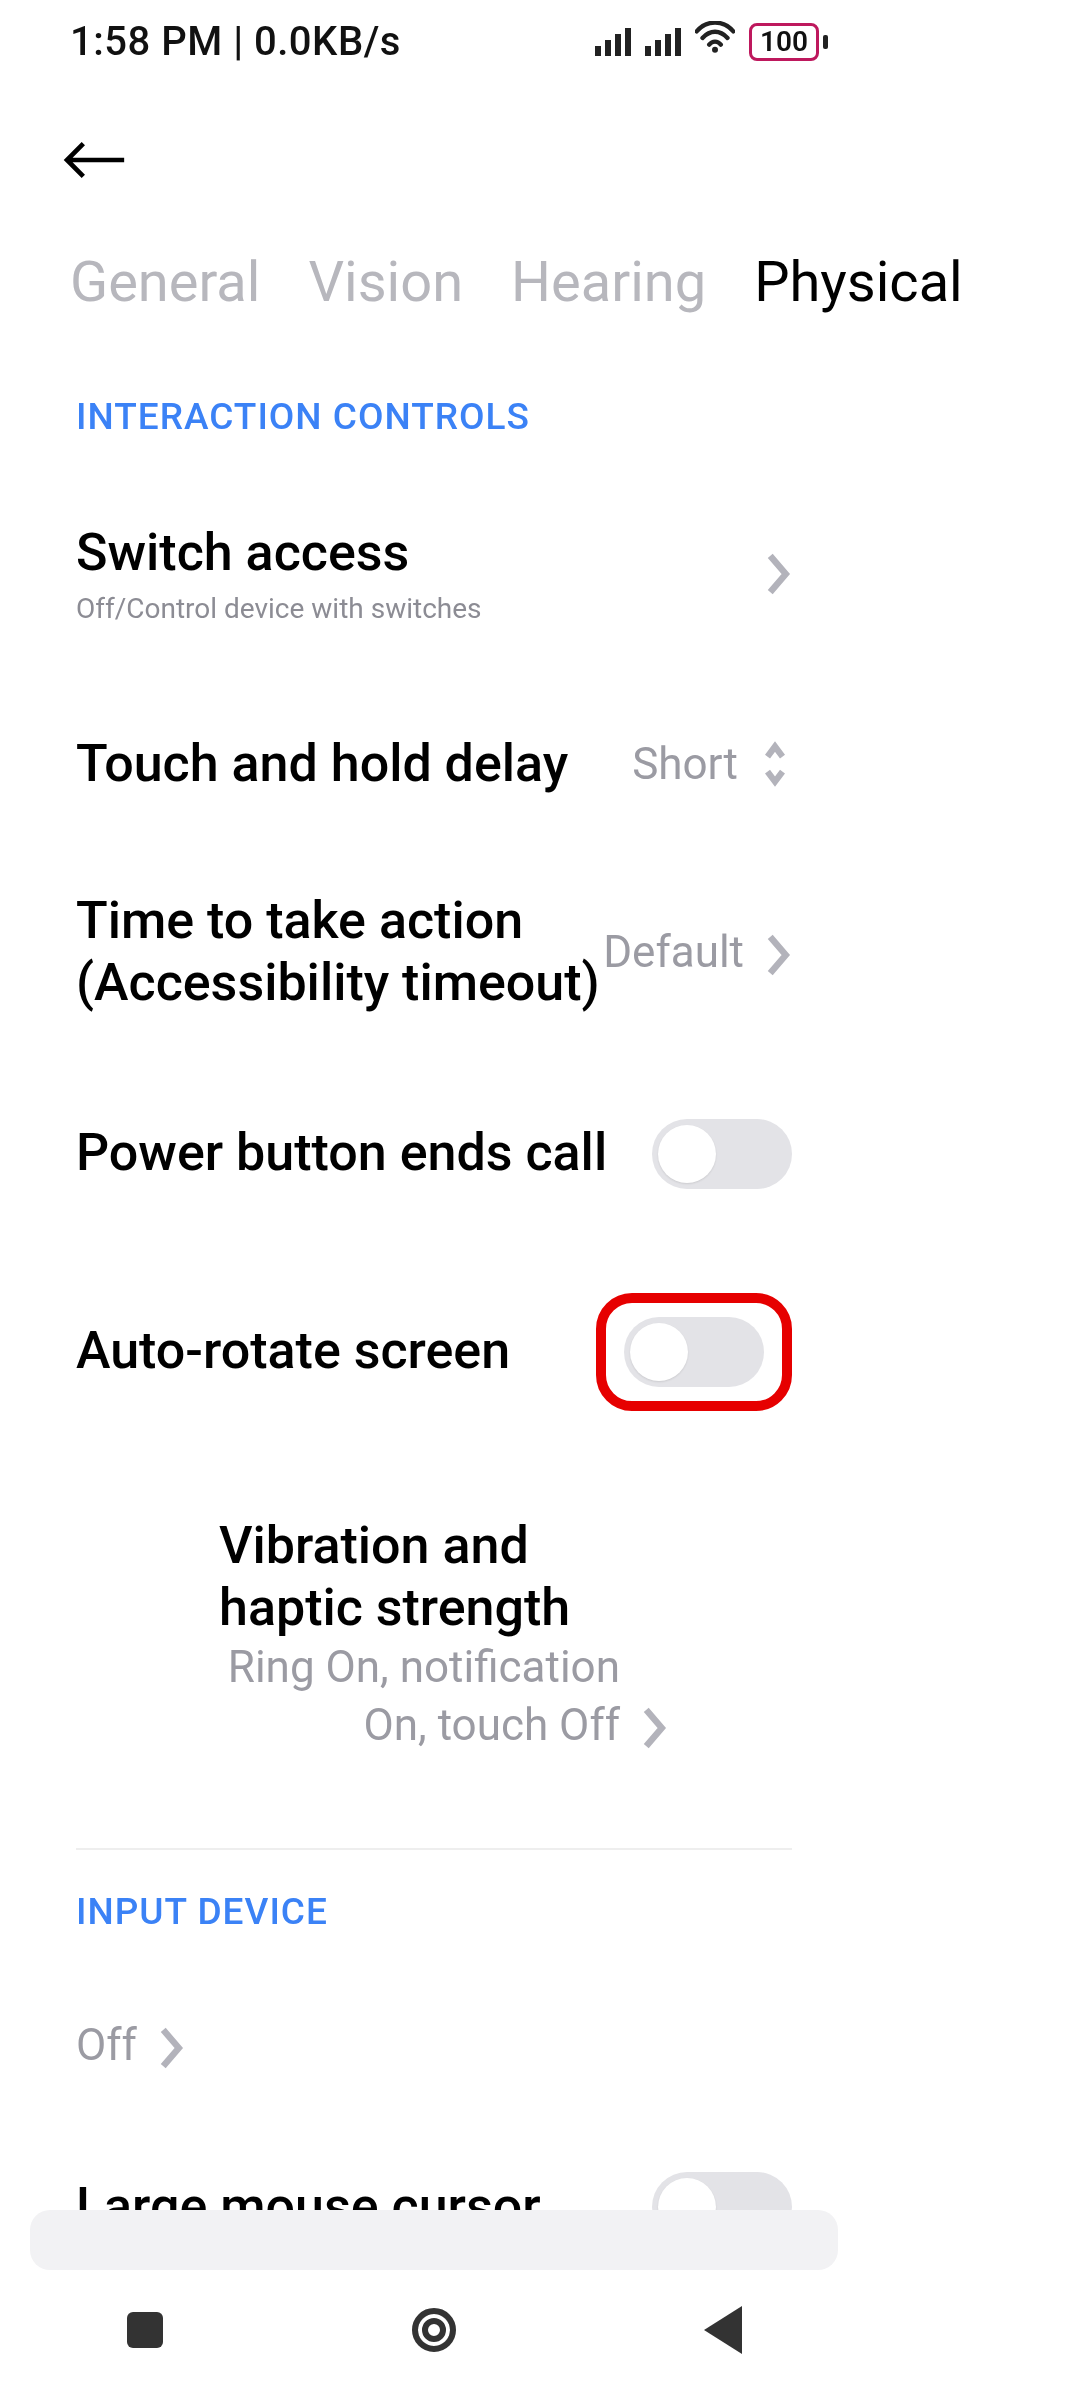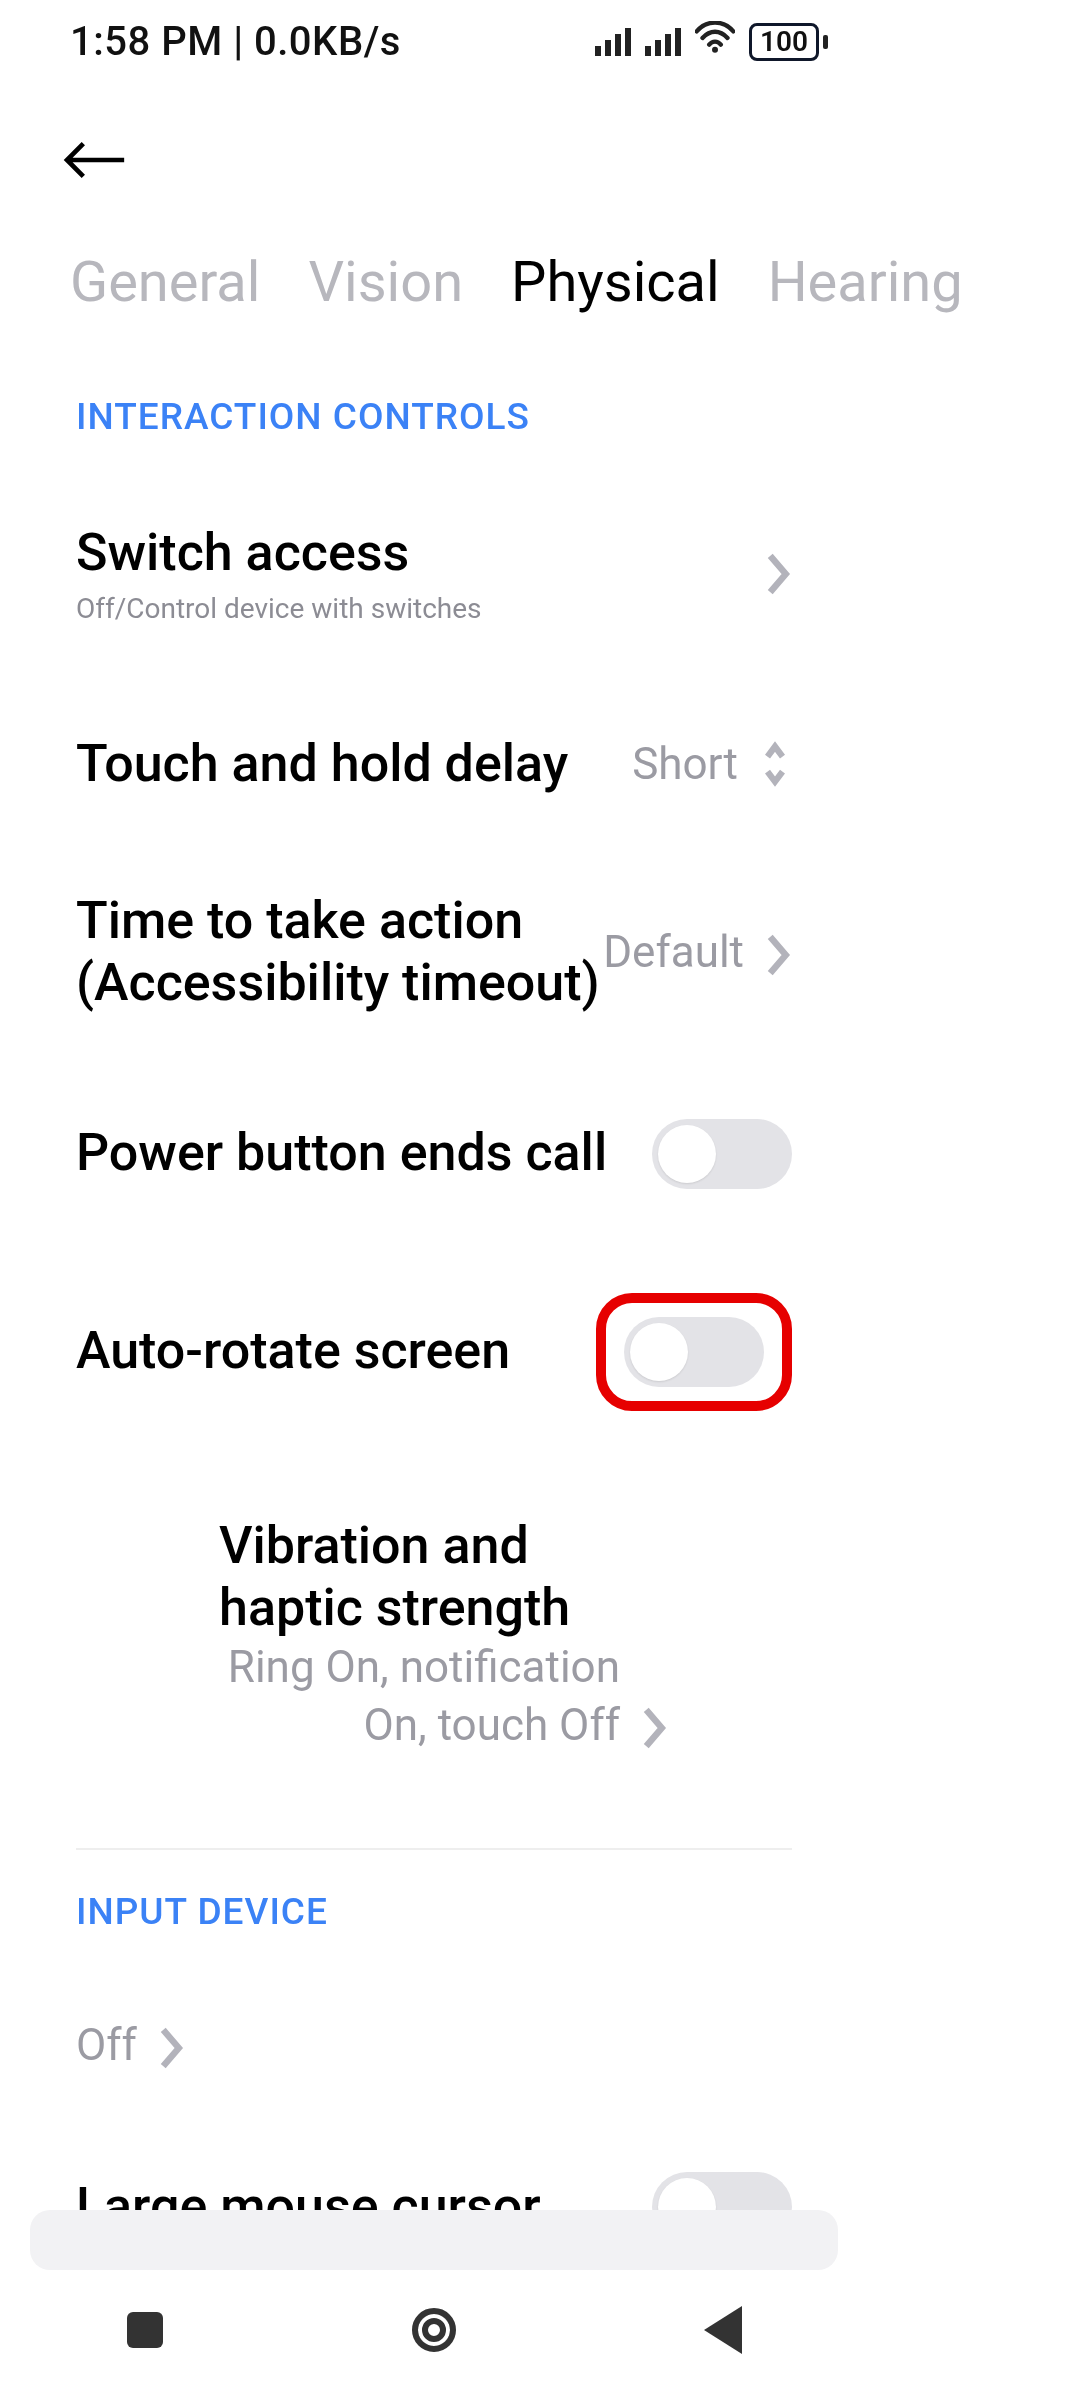--- a/index.html
+++ b/index.html
@@ -8,21 +8,21 @@
 
   
   .statusbar { display: flex; align-items: center; justify-content: space-between; padding: 18px 40px 10px 70px; font-size: 40px; font-weight: 500; color: #111; }
   .status-left { letter-spacing: 0.5px; }
   .status-right { display: flex; align-items: center; gap: 14px; }
   .sigbars { display: inline-flex; align-items: flex-end; gap: 4px; }
   .sigbars span { display:inline-block; width:6px; background:#222; }
   .sigbars span:nth-child(1){height:10px;} .sigbars span:nth-child(2){height:16px;}
   .sigbars span:nth-child(3){height:22px;} .sigbars span:nth-child(4){height:28px;}
   .battery { display:inline-flex; align-items:center; gap:4px; }
-  .battery-body { border:3px solid #0f172a; border-radius:8px; padding:2px 8px; font-size:28px; font-weight:600; line-height:1; }
+  .battery-body { border:3px solid #be185d; border-radius:8px; padding:2px 8px; font-size:28px; font-weight:600; line-height:1; }
   .battery-tip { width:5px; height:14px; background:#222; border-radius:2px; }
 
   
   .header { padding: 60px 60px 30px 60px; }
   .back-arrow svg { width: 70px; height: 50px; stroke:#000; stroke-width:4; fill:none; }
 
   
   .tabs { display:flex; gap:48px; padding: 30px 70px 50px 70px; font-size:56px; }
   .tab { color:#b7b7bd; font-weight:400; }
   .tab.active { color:#000; }
@@ -94,22 +94,22 @@
   <div class="back-arrow">
     <svg viewBox="0 0 60 40">
           <path d="M55 20 H6 M20 6 L6 20 L20 34"></path>
         </svg>
   </div>
 </div>
 
 <div class="tabs">
   <div class="tab">General</div>
   <div class="tab">Vision</div>
+  <div class="tab">Hearing</div>
   <div class="tab active">Physical</div>
-  <div class="tab">Hearing</div>
 </div>
 
 <div class="section">
   <div class="section-header">INTERACTION CONTROLS</div>
 
   <div class="row">
     <div class="left">
       <div class="title">Switch access</div>
       <div class="subtitle">Off/Control device with switches</div>
     </div>

